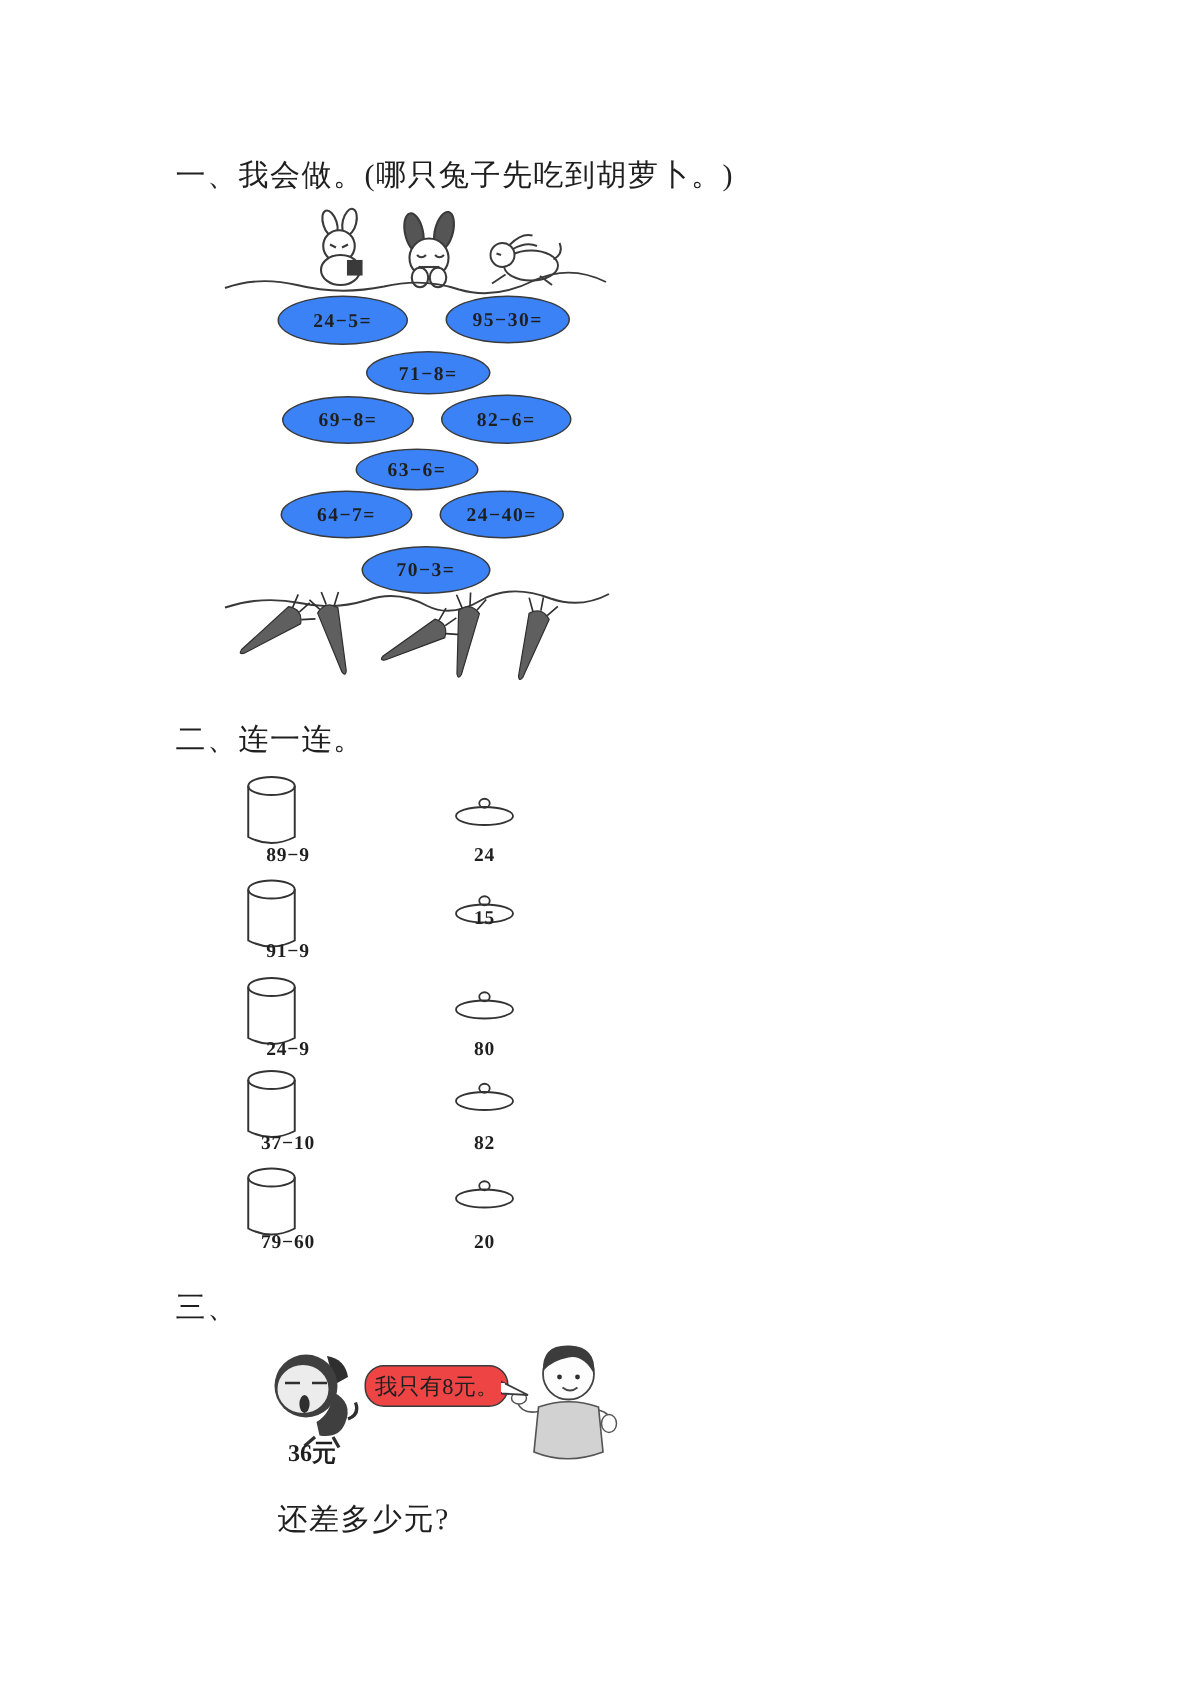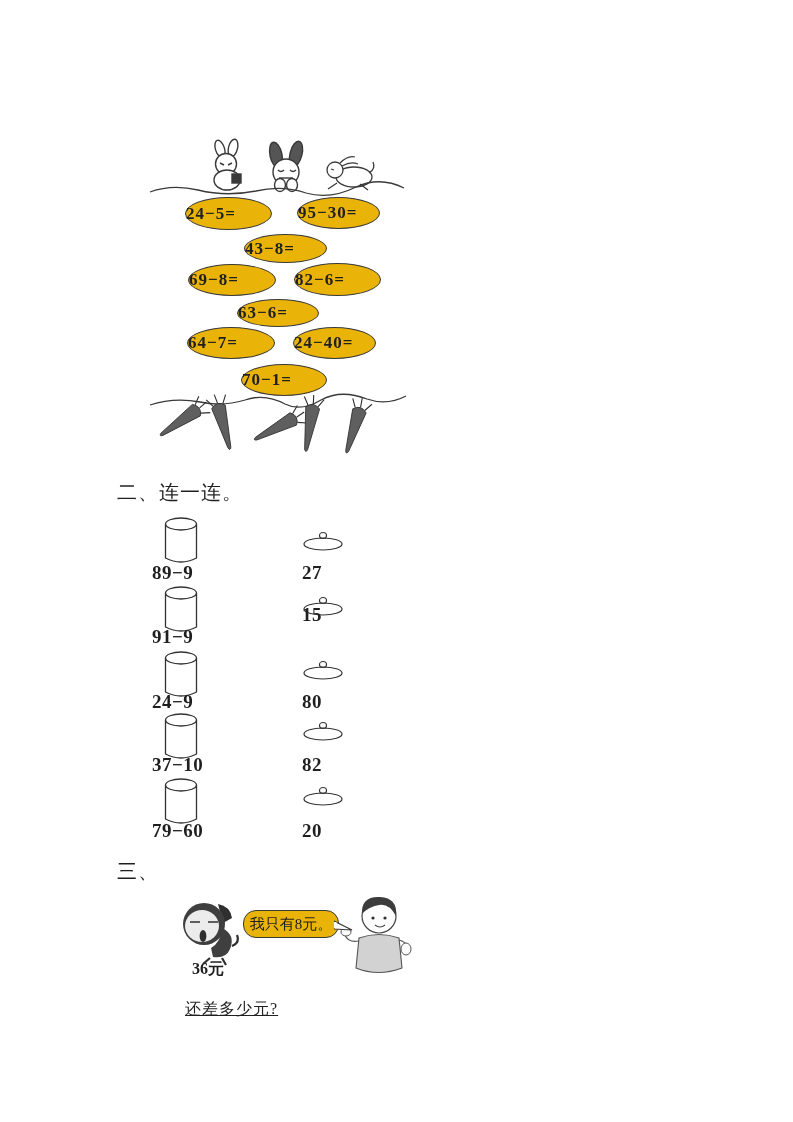--- a/index.html
+++ b/index.html
@@ -4,44 +4,45 @@
 <style>
   html,body{margin:0;padding:0;background:#888;}
   .page{
     position:relative;width:793px;height:1122px;background:#ffffff;
     font-family:"Liberation Serif","DejaVu Serif",serif;color:#1f1f1f;overflow:hidden;
   }
   .abs{position:absolute;}
   .sec-title{font-size:20px;letter-spacing:1px;white-space:nowrap;}
   .oval{
     position:absolute;border:1.4px solid #3a3a3a;border-radius:50%;
-    display:flex;align-items:center;
-    font-size:17px;font-weight:bold;letter-spacing:1px;background:#eab308;
+    display:flex;align-items:center;justify-content:center;
+    font-size:13px;font-weight:bold;letter-spacing:1px;background:#3b82f6;
   }
   .expr,.num{
-    position:absolute;font-size:19px;font-weight:bold;
+    position:absolute;font-size:13px;font-weight:bold;text-align:center;
     letter-spacing:0.5px;white-space:nowrap;
   }
   .expr{width:80px;}
   .num{width:42px;}
   .price{position:absolute;font-size:16px;font-weight:bold;width:46px;text-align:center;}
   .bubble{
-    position:absolute;border:1.3px solid #3a3a3a;border-radius:13px;background:#eab308;
+    position:absolute;border:1.3px solid #3a3a3a;border-radius:13px;background:#ef4444;
     display:flex;align-items:center;justify-content:center;
     font-size:15px;white-space:nowrap;z-index:1;
   }
   .bubble-tail{position:absolute;z-index:2;}
-  .question{position:absolute;font-size:16px;letter-spacing:1px;white-space:nowrap;text-decoration:underline;}
+  .question{position:absolute;font-size:20px;letter-spacing:1px;white-space:nowrap;}
   svg{display:block;}
 </style>
 </head>
 <body>
 
 <div class="page">
 
+  <div class="abs sec-title" style="left:117px;top:103px">一、我会做。(哪只兔子先吃到胡萝卜。)</div>
 
   <svg class="abs" style="left:148px;top:132px" width="260" height="66" viewBox="0 0 260 66">
 
     <g stroke="#3a3a3a" stroke-width="1.4" fill="#fff">
       <ellipse cx="72" cy="17" rx="4.5" ry="9" transform="rotate(-18 72 17)"></ellipse>
       <ellipse cx="85" cy="16" rx="4.5" ry="9" transform="rotate(14 85 16)"></ellipse>
       <circle cx="78" cy="32" r="10.5"></circle>
       <ellipse cx="79" cy="48" rx="13" ry="10"></ellipse>
       <rect x="84" y="42" width="9" height="9" fill="#3a3a3a"></rect>
       <path d="M72 31 l4 2 M84 31 l-4 2" fill="none"></path>
@@ -68,39 +69,39 @@
     <path d="M2 60 q22 -8 48 -2 q28 7 58 1 q26 -6 50 2 q24 7 50 -6 q24 -11 48 1" fill="none" stroke="#3a3a3a" stroke-width="1.3"></path>
   </svg>
 
   <div class="oval" style="left:185px;top:197px;width:85px;height:31px">
     <span>24−5=</span>
     </div>
   <div class="oval" style="left:297px;top:197px;width:81px;height:30px">
     <span>95−30=</span>
     </div>
   <div class="oval" style="left:244px;top:234px;width:81px;height:27px">
-    <span>43−8=</span>
+    <span>71−8=</span>
     </div>
   <div class="oval" style="left:188px;top:264px;width:86px;height:30px">
     <span>69−8=</span>
     </div>
   <div class="oval" style="left:294px;top:263px;width:85px;height:31px">
     <span>82−6=</span>
     </div>
   <div class="oval" style="left:237px;top:299px;width:80px;height:26px">
     <span>63−6=</span>
     </div>
   <div class="oval" style="left:187px;top:327px;width:86px;height:30px">
     <span>64−7=</span>
     </div>
   <div class="oval" style="left:293px;top:327px;width:81px;height:30px">
     <span>24−40=</span>
     </div>
   <div class="oval" style="left:241px;top:364px;width:84px;height:30px">
-    <span>70−1=</span>
+    <span>70−3=</span>
     </div>
 
   <svg class="abs" style="left:148px;top:393px" width="260" height="72" viewBox="0 0 260 72">
     <defs>
       <g id="carrotShape">
         <path d="M-7 2 Q0 -5 7 2 L1.5 44 Q0 48 -1.5 44 Z" fill="#5f5f5f" stroke="#2e2e2e" stroke-width="0.8"></path>
         <path d="M-5 0 l-5 -8 M0 -2 l-1 -9 M5 0 l5 -8" stroke="#2e2e2e" stroke-width="1.1" fill="none"></path>
       </g>
     </defs>
     <path d="M2 12 q24 -8 50 -3 q22 5 45 -2 q20 -7 40 4 q16 8 36 -4 q20 -11 46 -1 q20 7 39 -3" fill="none" stroke="#3a3a3a" stroke-width="1.3"></path>
@@ -115,21 +116,21 @@
 
   <svg class="abs" style="left:164px;top:516px" width="34" height="50" viewBox="0 0 34 50">
     <path d="M1.5 8 L1.5 42 Q17 50 32.5 42 L32.5 8" fill="none" stroke="#333" stroke-width="1.3"></path>
     <ellipse cx="17" cy="8" rx="15.5" ry="6" fill="none" stroke="#333" stroke-width="1.3"></ellipse>
   </svg>
   <div class="expr" style="left:152px;top:562px">89−9</div>
   <svg class="abs" style="left:303px;top:531px" width="40" height="20" viewBox="0 0 40 20">
     <ellipse cx="20" cy="13" rx="19" ry="6" fill="none" stroke="#333" stroke-width="1.2"></ellipse>
     <ellipse cx="20" cy="4.5" rx="3.5" ry="3" fill="none" stroke="#333" stroke-width="1.2"></ellipse>
   </svg>
-  <div class="num" style="left:302px;top:562px">27</div>
+  <div class="num" style="left:302px;top:562px">24</div>
 
   <svg class="abs" style="left:164px;top:585px" width="34" height="50" viewBox="0 0 34 50">
     <path d="M1.5 8 L1.5 42 Q17 50 32.5 42 L32.5 8" fill="none" stroke="#333" stroke-width="1.3"></path>
     <ellipse cx="17" cy="8" rx="15.5" ry="6" fill="none" stroke="#333" stroke-width="1.3"></ellipse>
   </svg>
   <div class="expr" style="left:152px;top:626px">91−9</div>
   <svg class="abs" style="left:303px;top:596px" width="40" height="20" viewBox="0 0 40 20">
     <ellipse cx="20" cy="13" rx="19" ry="6" fill="none" stroke="#333" stroke-width="1.2"></ellipse>
     <ellipse cx="20" cy="4.5" rx="3.5" ry="3" fill="none" stroke="#333" stroke-width="1.2"></ellipse>
   </svg>

